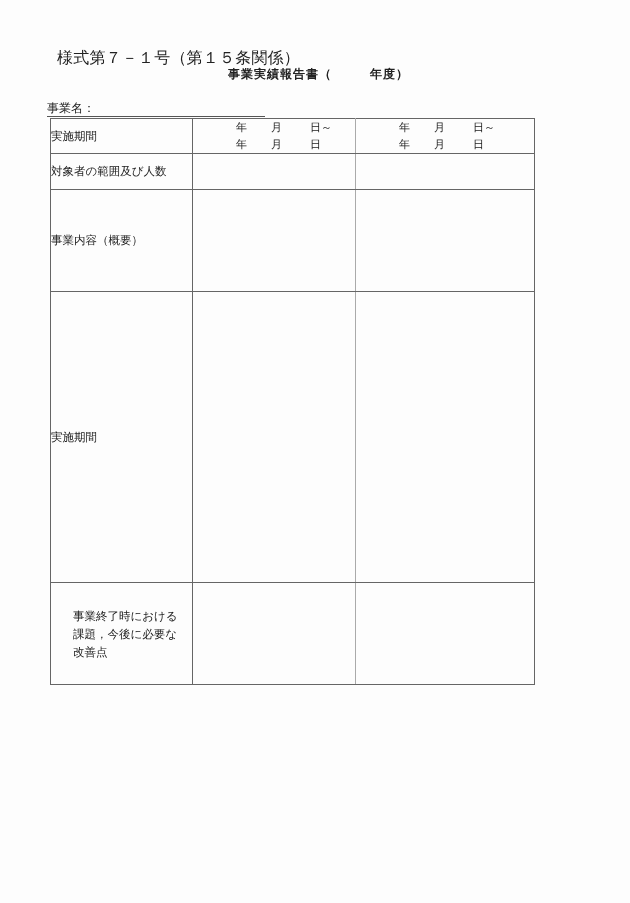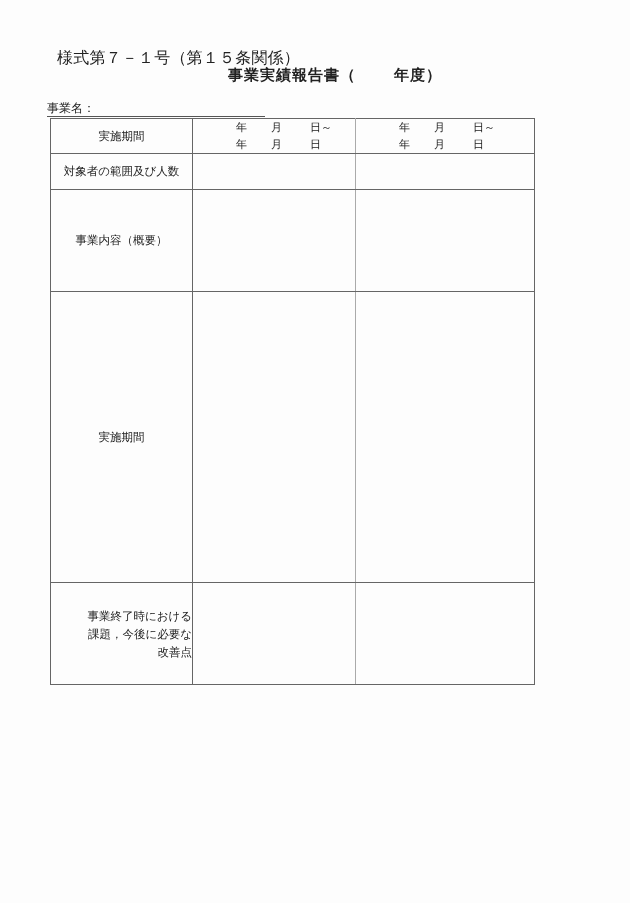--- a/index.html
+++ b/index.html
@@ -1,28 +1,28 @@
 <!DOCTYPE html>
 <html><head>
 <meta charset="utf-8">
 <style>
   html, body { margin:0; padding:0; }
   body { width:630px; height:903px; background:#fdfdfd; position:relative; overflow:hidden;
          font-family:"DejaVu Serif", "Liberation Serif", serif; color:#222; }
   .form-no { position:absolute; left:57px; top:48px; font-size:16px; letter-spacing:0.2px; }
   .title { position:absolute; left:228px; top:66px; font-family:"DejaVu Sans","Liberation Sans",sans-serif;
-           font-weight:bold; font-size:15px; letter-spacing:1px; }
+           font-weight:bold; font-size:12px; letter-spacing:1px; }
   .title .gap { display:inline-block; width:38px; }
   .bizname { position:absolute; left:47px; top:101px; font-size:12px; width:218px;
              border-bottom:1px solid #555; height:15px; line-height:15px; }
   table { position:absolute; left:50px; top:118px; border-collapse:collapse; table-layout:fixed; }
   td { border:1px solid #666; padding:0; font-size:11.5px; vertical-align:middle; }
   td.mid { border-left:1.5px solid #aaa; border-right:1.5px solid #aaa; }
-  td.lbl { text-align:center; }
-  td.lbl.left { text-align:right; padding-left:22px; line-height:18px;margin-left:48px; }
+  td.lbl { text-align:left; }
+  td.lbl.left { text-align:left; padding-left:22px; line-height:18px;margin-left:48px; }
   .dates { font-size:11px; line-height:17px; }
   .dates .line { display:flex; }
   .dates span { display:inline-block; }
 </style>
 </head>
 <body>
 
 <div class="form-no">様式第７－１号（第１５条関係）</div>
 <div class="title"><span>事業実績報告書（</span><span class="gap"></span><span>年度）</span></div>
 <div class="bizname"><span>事業名：</span></div>

